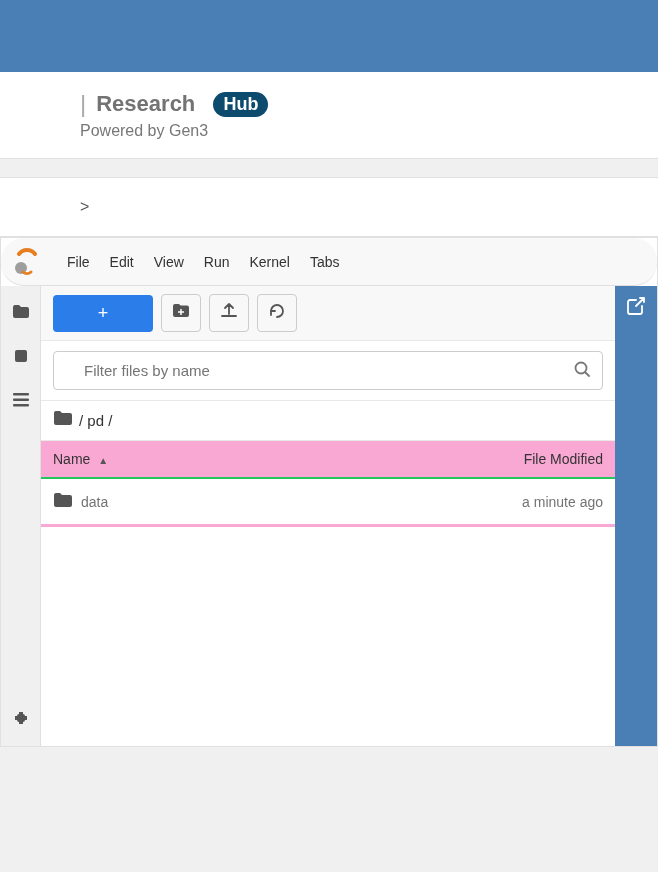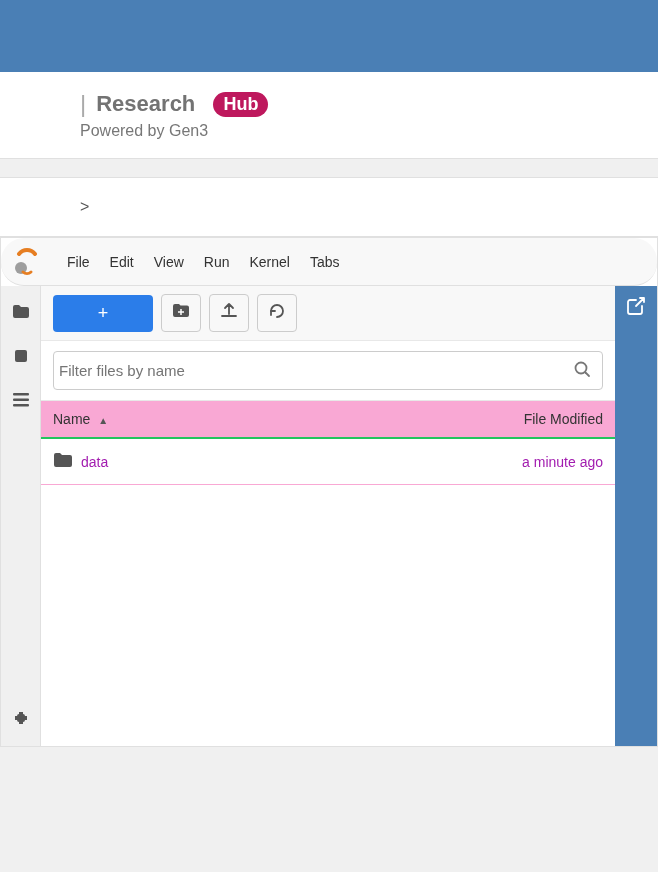--- a/index.html
+++ b/index.html
@@ -24,21 +24,21 @@
       font-weight: 300;
       display: flex;
       align-items: center;
       gap: 6px;
     }
     .logo-line1 .bold-part {
       font-weight: 700;
       color: #737373;
     }
     .logo-hub-badge {
-      background: #be185d;
+      background: #0c4a6e;
       color: #fff;
       font-weight: 700;
       font-size: 18px;
       padding: 2px 10px;
       border-radius: 20px;
       text-align: right;
     }
     .logo-line2 {
       font-size: 16px;
       color: #777;
@@ -192,21 +192,21 @@
       padding: 10px 12px;
       border-bottom: 1px solid #e8e8e8;
     }
     .filter-input-wrap {
       position: relative;
       display: flex;
       align-items: center;
     }
     .filter-input {
       width: 100%;
-      padding: 10px 40px 10px 5px;
+      padding: 10px 40px 10px 30px;
       border: 1px solid #ccc;
       border-radius: 4px;
       font-size: 15px;
       color: #15803d;
       background: #fff;
       outline: none;
     }
     .search-icon-btn {
       position: absolute;
       right: 12px;
@@ -241,22 +241,22 @@
       font-size: 14px;
       font-weight: 400;
       color: #333;
       border-bottom: 2px solid #22c55e;
       background: #f9a8d4;
     }
     .file-table th.right { text-align: right; }
     .file-table td {
       padding: 12px 12px;
       font-size: 14px;
-      color: #a21caf;
-      border-bottom: 1px solid #f9a8d4;
+      color: #737373;
+      border-bottom: 3px solid #f9a8d4;
     }
     .file-table td.right { text-align: right; }
     .file-row-name {
       display: flex;
       align-items: center;
       gap: 8px;
     }
     .sort-arrow {
       display: inline-block;
       margin-left: 4px;
@@ -367,20 +367,28 @@
           <input class="filter-input" type="text" placeholder="Filter files by name" style="">
           <span class="search-icon-btn">
             <svg width="18" height="18" viewBox="0 0 18 18" fill="none">
               <circle cx="8" cy="8" r="5.5" stroke="#777" stroke-width="1.8"></circle>
               <line x1="12.5" y1="12.5" x2="16" y2="16" stroke="#777" stroke-width="1.8" stroke-linecap="round"></line>
             </svg>
           </span>
         </div>
       </div>
 
+      <div class="path-row">
+        <span class="path-folder-icon">
+          <svg width="20" height="18" viewBox="0 0 20 18" fill="none">
+            <path d="M1 4a2 2 0 012-2h4l2 2h8a2 2 0 012 2v8a2 2 0 01-2 2H3a2 2 0 01-2-2V4z" fill="#555"></path>
+          </svg>
+        </span>
+        <span>/ pd /</span>
+      </div>
 
       <table class="file-table">
         <thead>
           <tr>
             <th>
               <span>Name</span>
               <span class="sort-arrow">▲</span>
             </th>
             <th class="right">File Modified</th>
           </tr>

